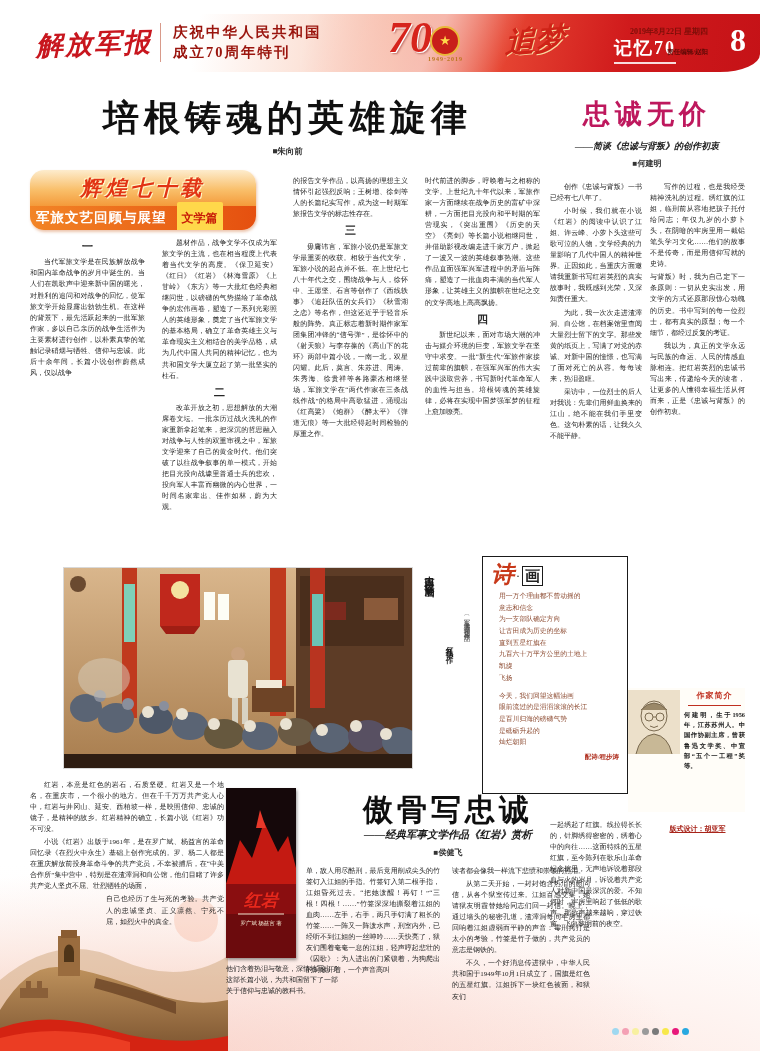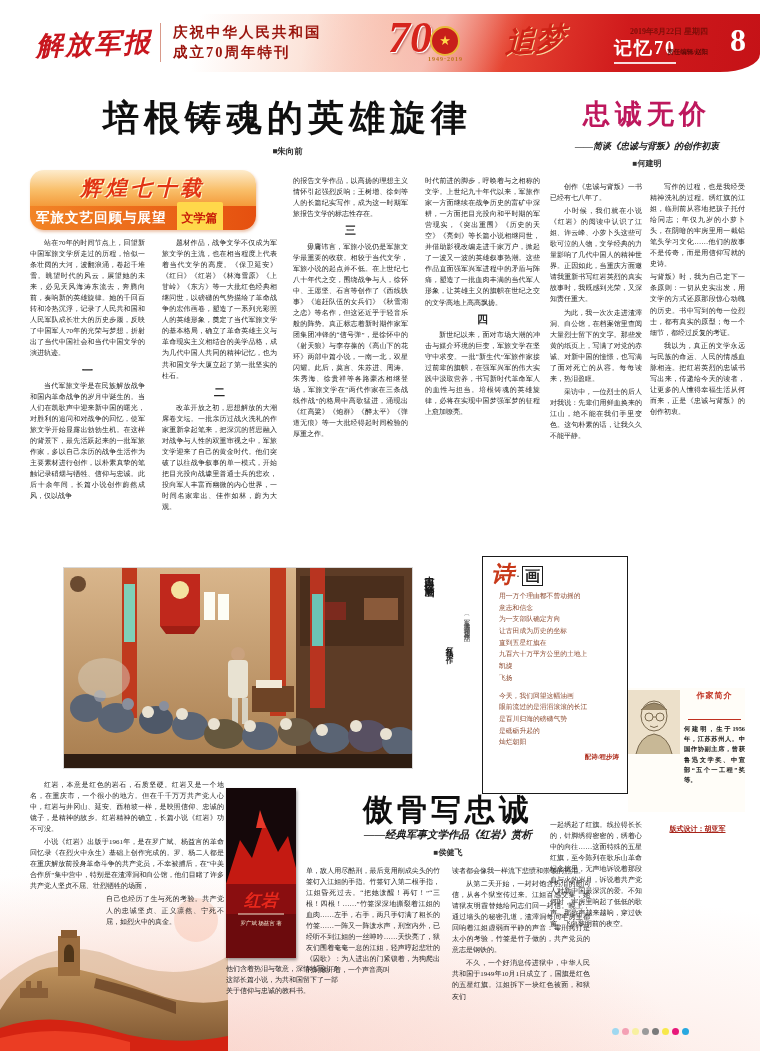--- a/index.html
+++ b/index.html
@@ -67,21 +67,21 @@
   .poem .shi{font-size:23px;font-weight:900;font-style:italic;color:#c8391a;line-height:1;}
   .poem .dot{font-size:12px;margin:6px 2px 0 2px;}
   .poem .hua{font-size:15px;font-weight:900;border:1.5px solid #1a1a1a;padding:0 2px;margin-top:3px;line-height:1.2;}
   .poem .ln{font-size:6.8px;line-height:1.72;color:#8c4a30;padding-left:8px;}
   .poem .ln.blank{height:6px;}
   .poem .credit{text-align:right;font-size:6.5px;color:#b03020;font-weight:bold;margin-top:5px;}
   
   .bio{position:absolute;left:628px;top:688px;width:117px;height:124px;z-index:3;background:#fffdf8;display:flex;}
   .bio .portrait{width:52px;height:64px;margin:2px 4px 0 0;flex:none;}
   .bio .right{flex:1;}
-  .bio .bt{color:#c03020;font-weight:900;font-size:8px;text-align:center;letter-spacing:1px;border-bottom:1px solid #c03020;padding-bottom:18px;margin:2px 4px 4px 4px;}
+  .bio .bt{color:#c03020;font-weight:900;font-size:8px;text-align:center;letter-spacing:1px;border-bottom:1px solid #c03020;padding-bottom:4px;margin:2px 4px 4px 4px;}
   .bio .btx{font-size:6.3px;font-weight:bold;line-height:1.62;text-align:justify;color:#222;}
   
   .bottom-title{position:absolute;left:300px;top:790px;width:296px;text-align:center;font-size:30px;font-weight:900;letter-spacing:4px;color:#0e0e0e;z-index:2;}
   .bottom-sub{position:absolute;left:300px;top:828px;width:296px;text-align:center;font-size:10.5px;font-weight:bold;font-style:italic;color:#1a1a1a;z-index:2;}
   .bottom-byline{position:absolute;left:300px;top:847px;width:296px;text-align:center;font-size:8px;font-weight:bold;color:#333;z-index:2;}
   .cover{position:absolute;left:226px;top:788px;width:70px;height:170px;z-index:3;box-shadow:1px 2px 3px rgba(0,0,0,.4);}
   .wall{position:absolute;left:0;top:860px;width:228px;height:191px;z-index:1;}
   .dots{position:absolute;left:612px;top:1028px;z-index:4;display:flex;gap:3px;}
   .dots .dot{width:7px;height:7px;border-radius:50%;display:inline-block;}
 </style>
@@ -115,21 +115,20 @@
 
   <div class="glory">
     <div class="r1">辉煌七十载</div>
     <div class="r2">
       <span class="t">军旅文艺回顾与展望</span>
       <span class="tag">文学篇</span>
     </div>
   </div>
 
   <div class="col" style="left:30px;top:238px;width:115px;height:322px;">
-    <p>站在70年的时间节点上，回望新中国军旅文学所走过的历程，恰似一条壮阔的大河，波翻浪涌，卷起千堆雪。眺望时代的风云，展望她的未来，必见天风海涛东流去，奔腾向前，奏响新的英雄旋律。她的千回百转和冷热沉浮，记录了人民共和国和人民军队成长壮大的历史步履，反映了中国军人70年的光荣与梦想，折射出了当代中国社会和当代中国文学的演进轨迹。</p>
     <p class="sec-div">一</p>
     <p>当代军旅文学是在民族解放战争和国内革命战争的岁月中诞生的。当人们在凯歌声中迎来新中国的曙光，对胜利的追问和对战争的回忆，使军旅文学开始显露出勃勃生机。在这样的背景下，最先活跃起来的一批军旅作家，多以自己亲历的战争生活作为主要素材进行创作，以朴素真挚的笔触记录硝烟与牺牲、信仰与忠诚。此后十余年间，长篇小说创作蔚然成风，仅以战争</p>
   </div>
   <div class="col" style="left:162px;top:238px;width:115px;height:322px;">
     <p>题材作品，战争文学不仅成为军旅文学的主流，也在相当程度上代表着当代文学的高度。《保卫延安》《红日》《红岩》《林海雪原》《上甘岭》《东方》等一大批红色经典相继问世，以磅礴的气势描绘了革命战争的宏伟画卷，塑造了一系列光彩照人的英雄形象，奠定了当代军旅文学的基本格局，确立了革命英雄主义与革命现实主义相结合的美学品格，成为几代中国人共同的精神记忆，也为共和国文学大厦立起了第一批坚实的柱石。</p>
     <p class="sec-div">二</p>
     <p>改革开放之初，思想解放的大潮席卷文坛。一批亲历过战火洗礼的作家重新拿起笔来，把深沉的哲思融入对战争与人性的双重审视之中，军旅文学迎来了自己的黄金时代。他们突破了以往战争叙事的单一模式，开始把目光投向战壕里普通士兵的悲欢，投向军人丰富而幽微的内心世界，一时间名家辈出、佳作如林，蔚为大观。</p>
   </div>
   <div class="col" style="left:293px;top:176px;width:115px;height:384px;">
     <p style="text-indent:0;">的报告文学作品，以高扬的理想主义情怀引起强烈反响；王树增、徐剑等人的长篇纪实写作，成为这一时期军旅报告文学的标志性存在。</p>

